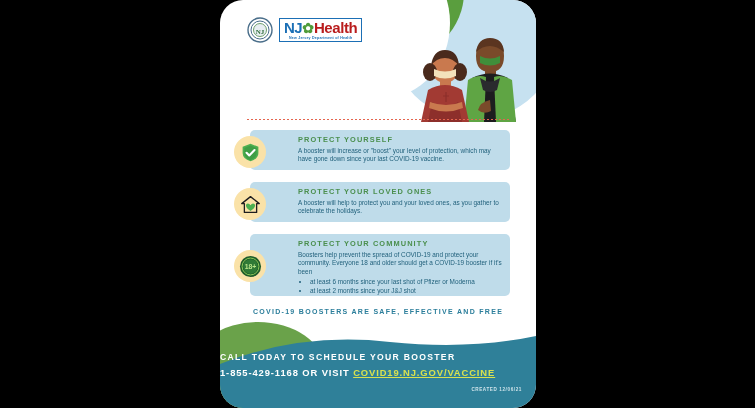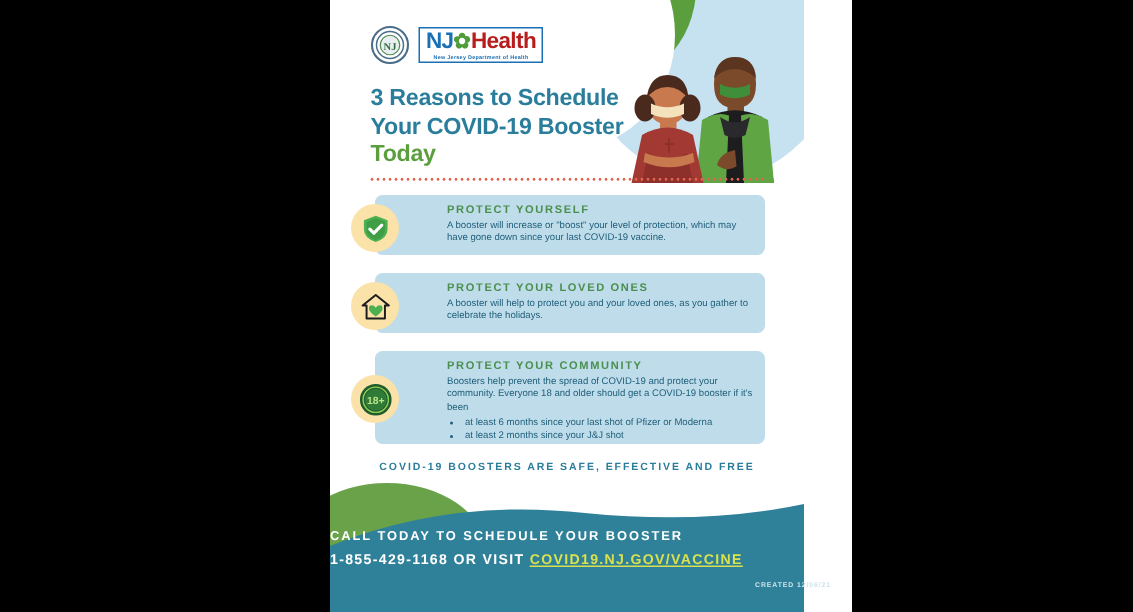--- a/index.html
+++ b/index.html
@@ -11,23 +11,24 @@
   }
   #stage {
     position: relative;
     width: 755px; height: 408px;
     background: #000000;
   }
   
   #poster {
     position: absolute;
     left: 220px; top: 0px;
-    width: 348px; height: 408px;
+    width: 316px; height: 408px;
     background: #ffffff;
     overflow: hidden;
+    border-radius: 23px;
   }
 
   
   .hero {
     position: absolute;
     left: 0; top: 0; width: 316px; height: 122px;
     overflow: hidden;
   }
   .hero-blue {
     position: absolute;
@@ -218,25 +219,20 @@
       <div class="njh-box">
         <div class="njh-top">
           <span class="njh-nj">NJ</span>
           <span class="njh-leaf">✿</span>
           <span class="njh-health">Health</span>
         </div>
         <div class="njh-sub">New Jersey Department of Health</div>
       </div>
     </div>
 
-    <div class="headline">
-      <div>3 Reasons to Schedule</div>
-      <div>Your COVID-19 Booster</div>
-      <div class="green">Today</div>
-    </div>
 
     <div class="dots"></div>
 
     <div class="card" id="card-1">
       <div class="icon-circle">
         <svg viewBox="0 0 24 24" width="21" height="21">
           <path d="M12 2 L21 5.5 v7 q0 6.5 -9 9.5 q-9 -3 -9 -9.5 v-7z" fill="#4caf50"></path>
           <path d="M12 4 L19 6.8 v6 q0 5.4 -7 8 q-7 -2.6 -7 -8 v-6z" fill="#3f9e45"></path>
           <path d="M7.5 12.3 l3.1 3.1 l6-6.2" stroke="#ffffff" stroke-width="2.4" fill="none" stroke-linecap="round" stroke-linejoin="round"></path>
         </svg>

